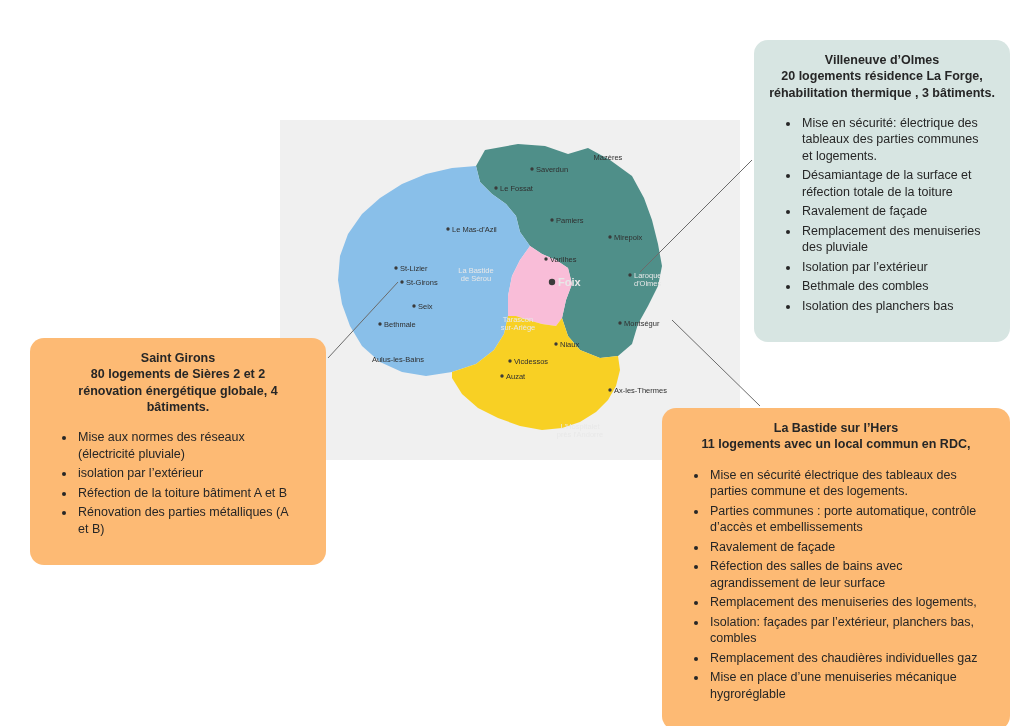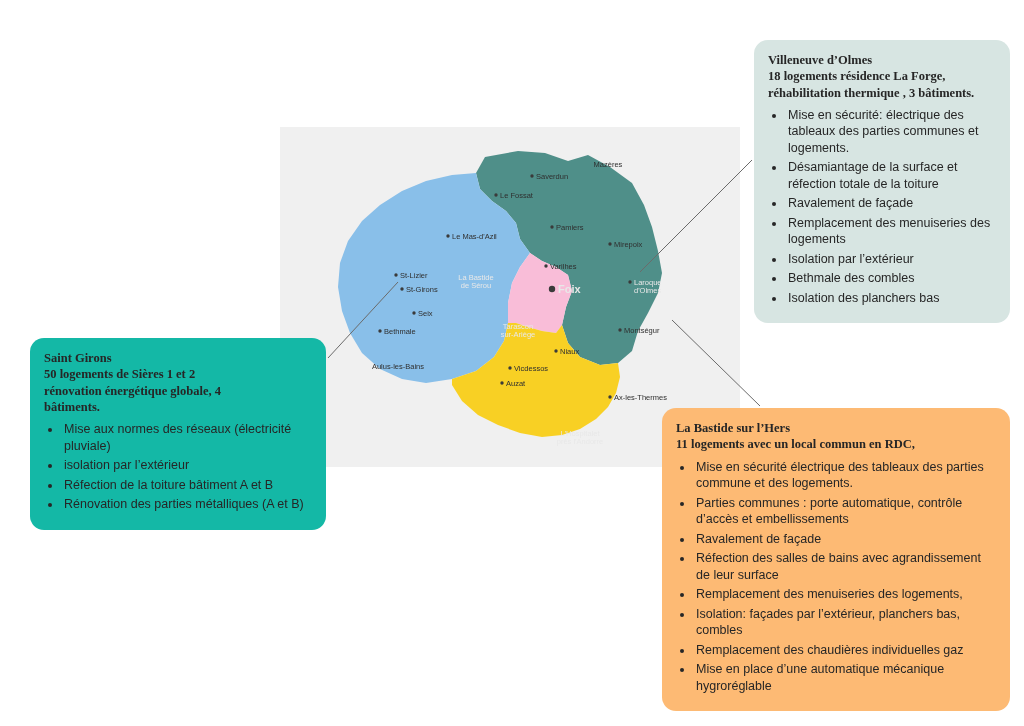--- a/index.html
+++ b/index.html
@@ -16,21 +16,20 @@
   }
 
   
   #map-panel {
     position: absolute;
     left: 280px;
     top: 120px;
     width: 460px;
     height: 340px;
     background: #f0f0f0;
-    margin-top: 7px;
   }
   #map-svg {
     position: absolute;
     left: 0;
     top: 0;
   }
 
   .city-dot {
     fill: #3a3a3a;
   }
@@ -52,46 +51,46 @@
   .callout {
     position: absolute;
     border-radius: 14px;
     box-sizing: border-box;
     padding: 12px 14px 14px 14px;
     font-size: 12.5px;
     line-height: 1.32;
     color: #262626;
   }
   .callout .title {
+    text-align: center;
     font-weight: bold;
     margin: 0 0 6px 0;
     line-height: 1.3;
-    font-family: Liberation Serif, serif;
   }
   .callout ul {
-    margin: 0;
+    margin: 14px;
     padding-left: 18px;
     list-style-type: disc;
   }
   .callout li {
     margin: 0 0 3px 0;
     padding-left: 2px;
   }
 
   #callout-villeneuve {
     left: 754px;
     top: 40px;
     width: 256px;
     background: #d7e5e2;
   }
   #callout-saintgirons {
     left: 30px;
     top: 338px;
     width: 296px;
-    background: #14b8a6;
+    background: #fdba74;
   }
   #callout-labastide {
     left: 662px;
     top: 408px;
     width: 348px;
     background: #fdba74;
   }
 
   
   #connectors {
@@ -222,38 +221,38 @@
 
 <svg id="connectors">
   <line class="connector" x1="752" y1="160" x2="640" y2="272"></line>
   <line class="connector" x1="328" y1="358" x2="398" y2="282"></line>
   <line class="connector" x1="760" y1="406" x2="672" y2="320"></line>
 </svg>
 
 <div class="callout" id="callout-villeneuve">
   <div class="title">
     <div>Villeneuve d’Olmes</div>
-    <div>18 logements résidence La Forge,</div>
+    <div>20 logements résidence La Forge,</div>
     <div>réhabilitation thermique , 3 bâtiments.</div>
   </div>
   <ul>
     <li>Mise en sécurité: électrique des tableaux des parties communes et logements.</li>
     <li>Désamiantage de la surface et réfection totale de la toiture</li>
     <li>Ravalement de façade</li>
-    <li>Remplacement des menuiseries des logements</li>
+    <li>Remplacement des menuiseries des pluviale</li>
     <li>Isolation par l’extérieur</li>
     <li>Bethmale des combles</li>
     <li>Isolation des planchers bas</li>
   </ul>
 </div>
 
 <div class="callout" id="callout-saintgirons">
   <div class="title">
     <div>Saint Girons</div>
-    <div>50 logements de Sières 1 et 2</div>
+    <div>80 logements de Sières 2 et 2</div>
     <div>rénovation énergétique globale, 4</div>
     <div>bâtiments.</div>
   </div>
   <ul>
     <li>Mise aux normes des réseaux (électricité pluviale)</li>
     <li>isolation par l’extérieur</li>
     <li>Réfection de la toiture bâtiment A et B</li>
     <li>Rénovation des parties métalliques (A et B)</li>
   </ul>
 </div>
@@ -264,15 +263,15 @@
     <div>11 logements avec un local commun en RDC,</div>
   </div>
   <ul>
     <li>Mise en sécurité électrique des tableaux des parties commune et des logements.</li>
     <li>Parties communes : porte automatique, contrôle d’accès et embellissements</li>
     <li>Ravalement de façade</li>
     <li>Réfection des salles de bains avec agrandissement de leur surface</li>
     <li>Remplacement des menuiseries des logements,</li>
     <li>Isolation: façades par l’extérieur, planchers bas, combles</li>
     <li>Remplacement des chaudières individuelles gaz</li>
-    <li>Mise en place d’une automatique mécanique hygroréglable</li>
+    <li>Mise en place d’une menuiseries mécanique hygroréglable</li>
   </ul>
 </div>
 
 </body></html>

